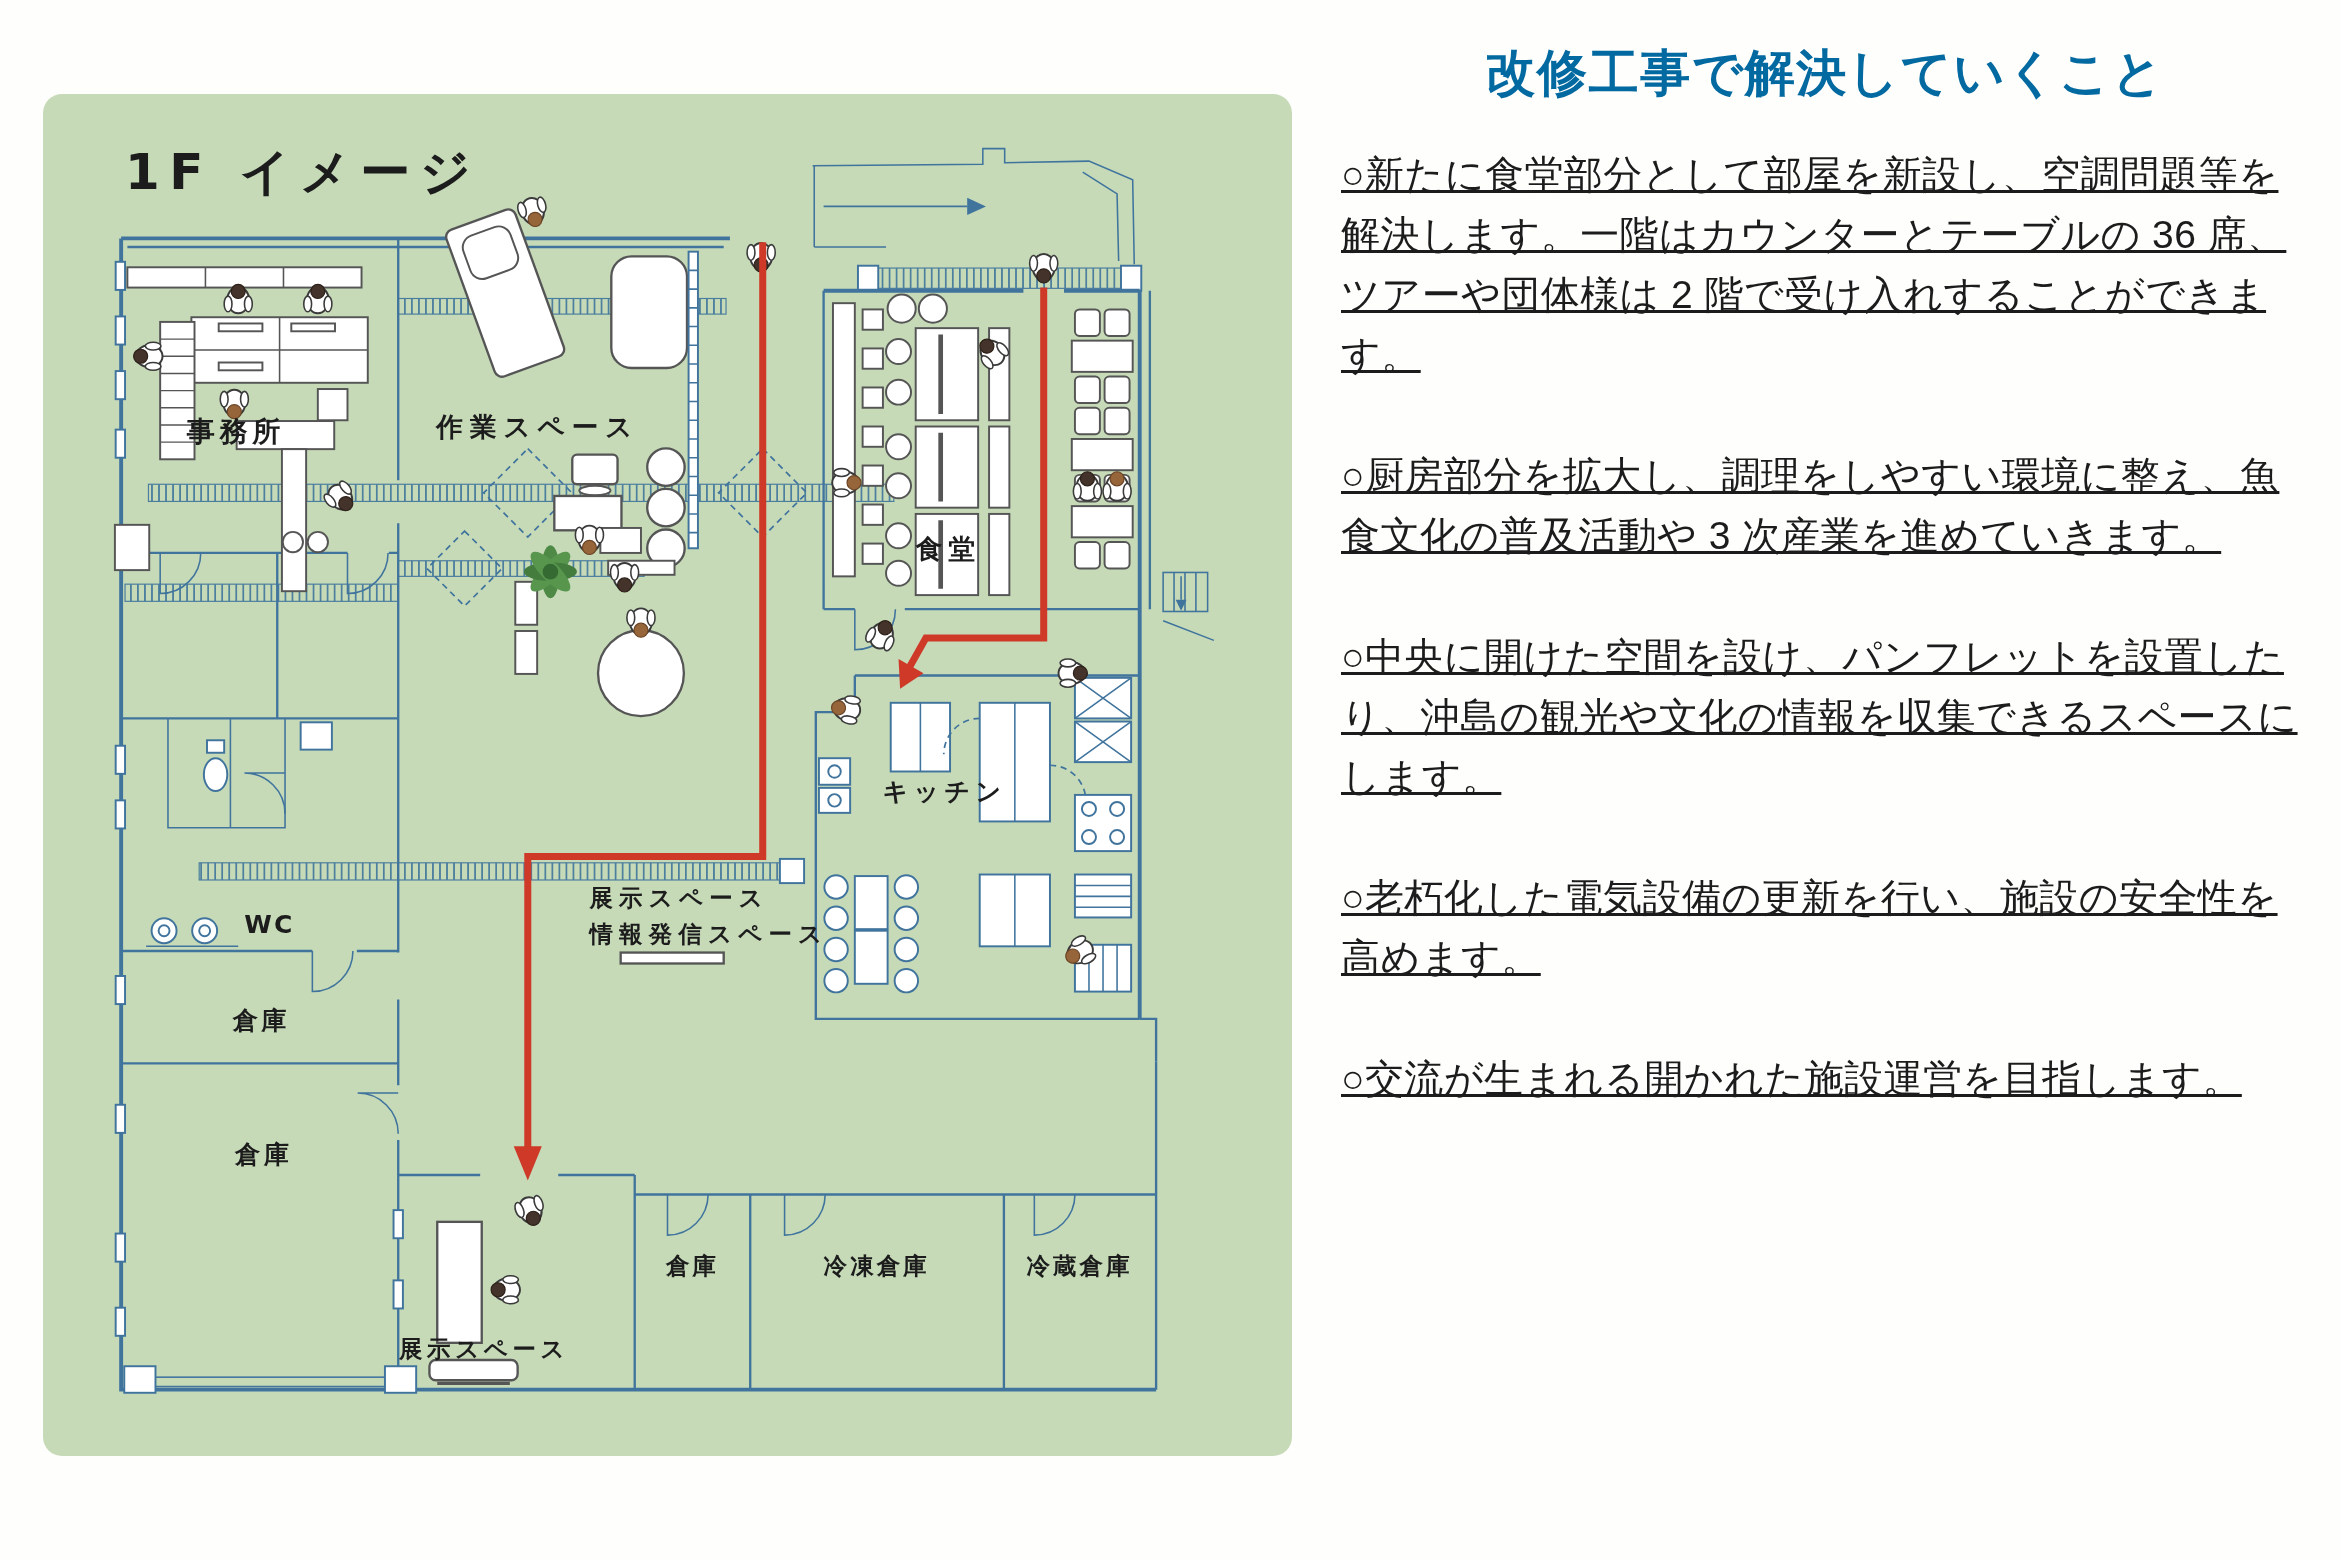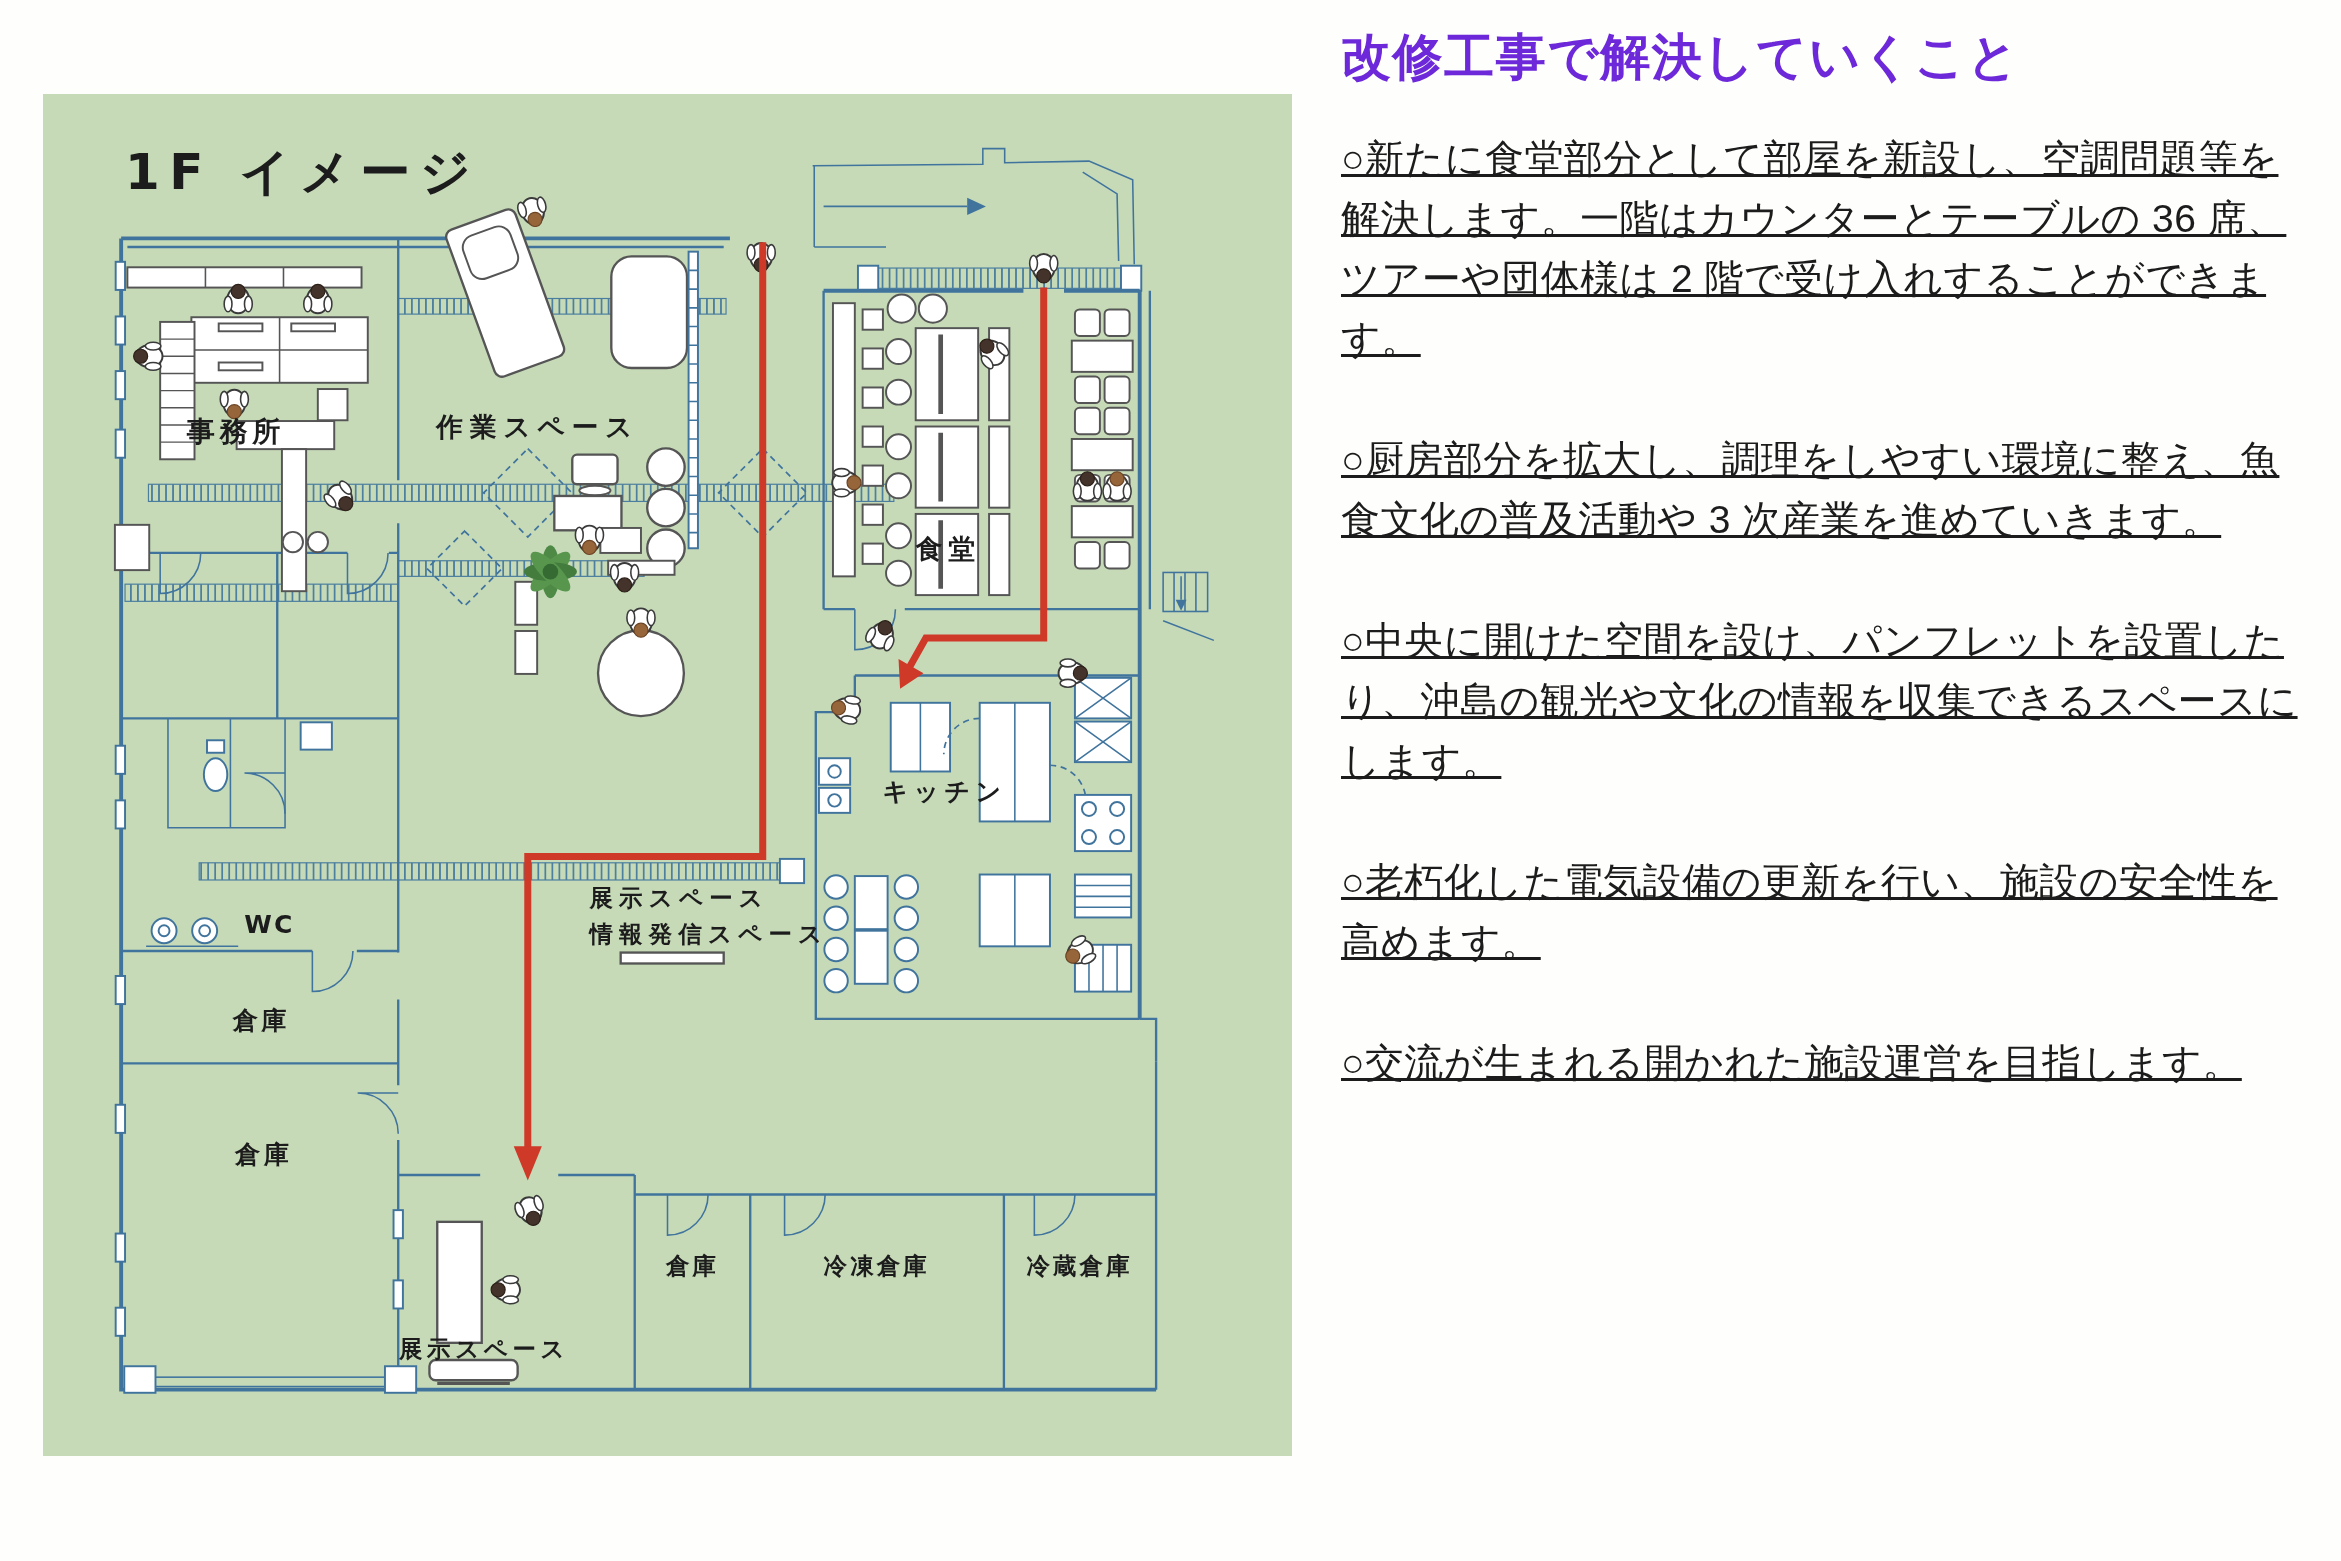--- a/index.html
+++ b/index.html
@@ -1,24 +1,24 @@
 <!DOCTYPE html>
 <html style="font-size:12.5px"><head>
 <meta charset="utf-8">
 <style>
   html,body{margin:0;padding:0;background:#ffffff;}
   .stage{position:relative;width:2342px;height:1561px;background:#fefefc;overflow:hidden;
          font-family:"Liberation Sans","DejaVu Sans",sans-serif;color:#1c1c1c;}
   
-  .plan{position:absolute;left:43px;top:94px;width:1249px;height:1362px;background:#c6dab8;}
+  .plan{position:absolute;left:43px;top:94px;width:1249px;height:1362px;background:#c6dab8;border-radius:19px;}
   .plan svg{position:absolute;left:0;top:0;width:100%;height:100%;}
   
   .side{position:absolute;left:1341px;top:28px;width:968px;}
-  .side h2{margin:0 0 43px 0;font-size:50px;line-height:58px;font-weight:bold;
-           letter-spacing:1.6px;color:#6d28d9;}
+  .side h2{margin:16px 0 43px 0;font-size:50px;line-height:58px;font-weight:bold;
+           text-align:center;letter-spacing:1.6px;color:#0369a1;}
   .side p.bullet{margin:0 0 61px 0;font-size:39px;line-height:60px;letter-spacing:0.4px;
            text-align:left;color:#1c1c1c;text-decoration:underline;}
   
   .w{fill:none;stroke:#40749d;stroke-width:5;}
   .w2{fill:none;stroke:#40749d;stroke-width:3;}
   .wt{fill:none;stroke:#40749d;stroke-width:2;}
   .f{fill:#ffffff;stroke:#555555;stroke-width:2.5;}
   .f3{fill:#ffffff;stroke:#555555;stroke-width:3;}
   .fb{fill:#ffffff;stroke:#40749d;stroke-width:2.5;}
   .door{fill:none;stroke:#40749d;stroke-width:2;}

